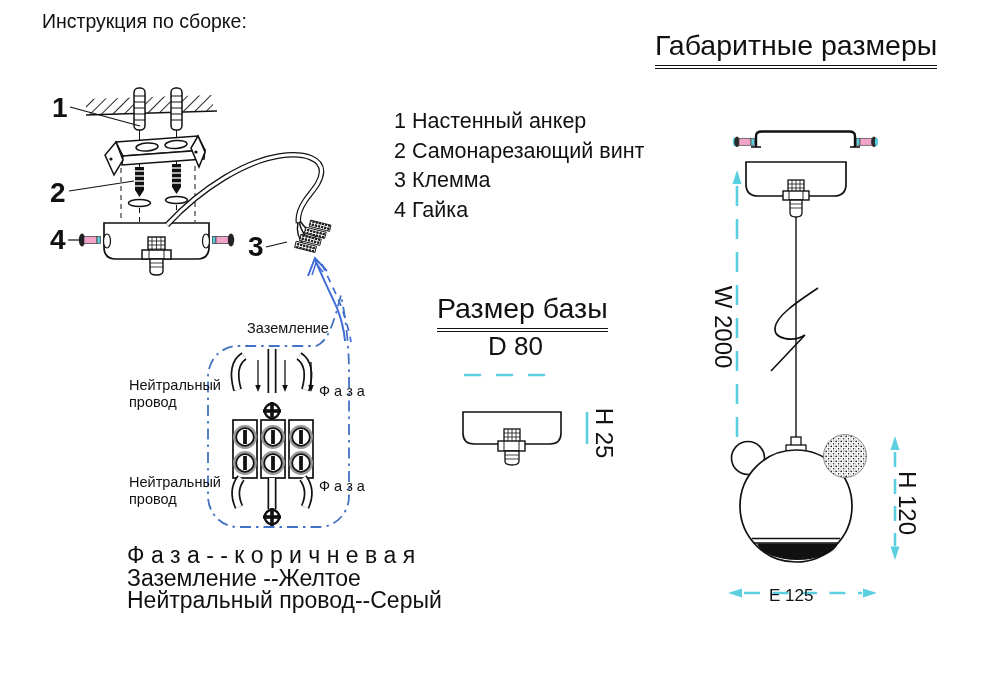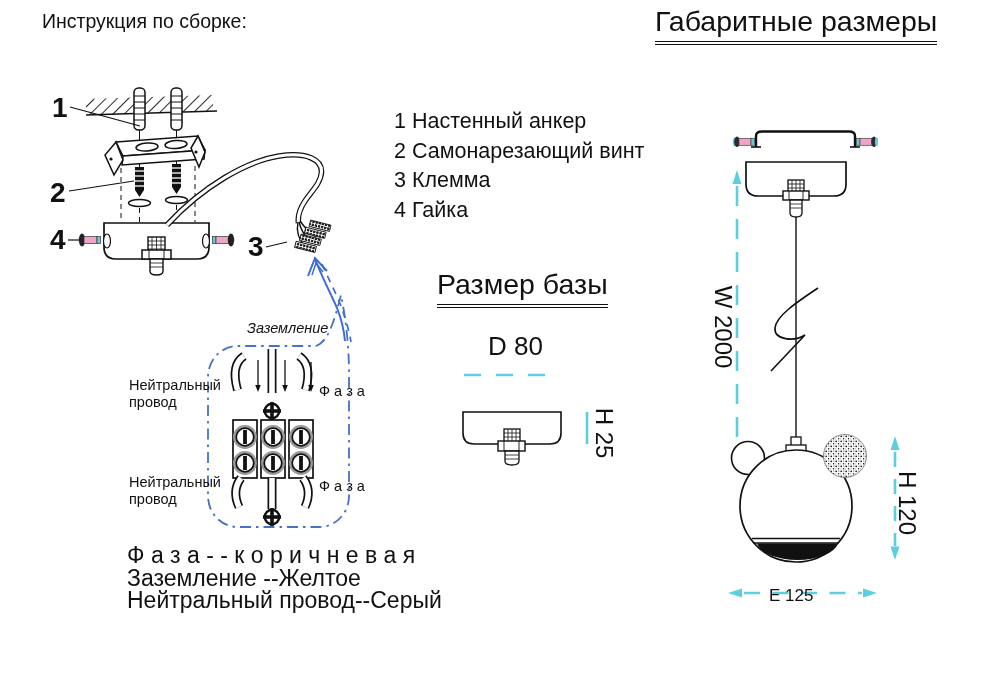--- a/index.html
+++ b/index.html
@@ -4,21 +4,21 @@
 <style>
   html,body{margin:0;padding:0;background:#fff;}
   #canvas{
     position:relative;width:1000px;height:690px;background:#fff;overflow:hidden;
     font-family:"Liberation Sans","DejaVu Sans",sans-serif;color:#111;
   }
   #art{position:absolute;left:0;top:0;}
   .lbl{position:absolute;white-space:nowrap;color:#111;}
   .rot{transform:translate(-50%,-50%) rotate(90deg);}
   .title-sm{font-size:19.5px;margin-left:28px;}
-  .title-big{font-size:28.5px;border-bottom:4px double #111;padding-bottom:3px;}
+  .title-big{font-size:28.5px;border-bottom:4px double #111;padding-bottom:3px;margin-top:24px;}
   .parts{font-size:21.5px;line-height:29.5px;}
   .dim{font-size:24px;}
   .dim-lg{font-size:17px;margin-top:20px;}
   .wire-lbl{font-size:14.5px;line-height:17px;}
   .wrap{white-space:normal;width:112px;}
   .legend{font-size:23px;line-height:22.5px;}
   .callout{font-size:28px;font-weight:bold;}
   .footer{font-size:21px;}
 </style>
 </head>
@@ -326,21 +326,21 @@
     <div>2 Самонарезающий винт</div>
     <div>3 Клемма</div>
     <div>4 Гайка</div>
   </div>
 
   <div class="lbl callout" style="left:52px;top:92px;">1</div>
   <div class="lbl callout" style="left:50px;top:177px;">2</div>
   <div class="lbl callout" style="left:50px;top:224px;">4</div>
   <div class="lbl callout" style="left:248px;top:231px;">3</div>
 
-  <div class="lbl wire-lbl" style="left:247px;top:320px;font-style:italic;">Заземление</div>
+  <div class="lbl wire-lbl" style="left:247px;top:320px;">Заземление</div>
   <div class="lbl wire-lbl wrap" style="left:129px;top:377px;">Нейтральный провод</div>
   <div class="lbl wire-lbl" style="left:319px;top:383px;">Ф а з а</div>
   <div class="lbl wire-lbl wrap" style="left:129px;top:474px;">Нейтральный провод</div>
   <div class="lbl wire-lbl" style="left:319px;top:478px;">Ф а з а</div>
 
   <div class="lbl legend" style="left:127px;top:544px;">
     <div>Ф а з а - - к о р и ч н е в а я</div>
     <div>Заземление --Желтое</div>
     <div>Нейтральный провод--Серый</div>
   </div>

